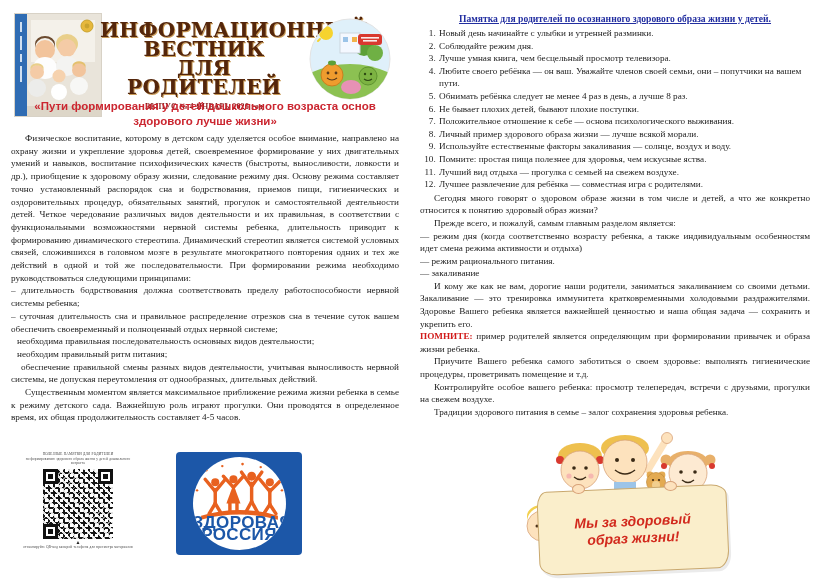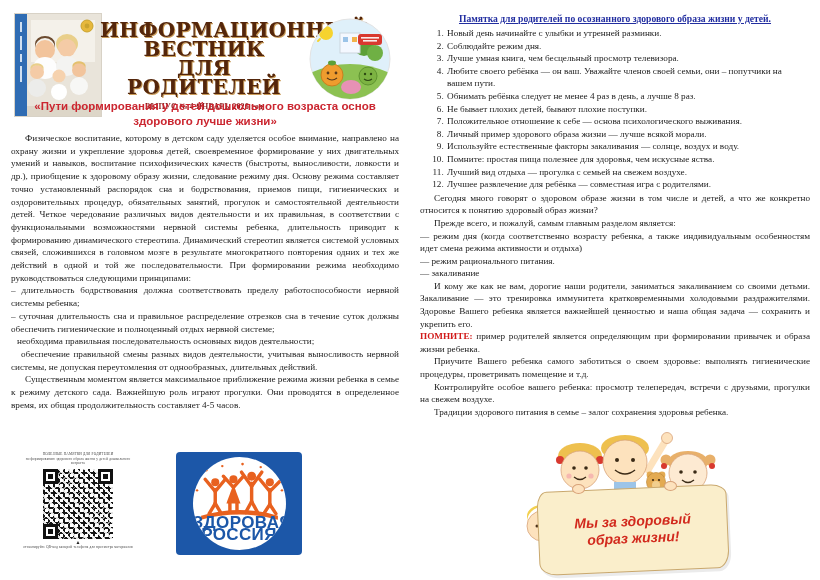--- a/index.html
+++ b/index.html
@@ -48,21 +48,21 @@
           background:#1c57a8;border-radius:4px;}
   .russia .disc{position:absolute;left:50%;top:50%;width:93px;height:93px;
                 margin:-46.5px 0 0 -46.5px;background:#fff;border-radius:50%;overflow:hidden;}
   .rtext{position:absolute;left:0;right:0;top:60px;text-align:center;
          font-family:"Liberation Sans",sans-serif;font-weight:bold;color:#1c57a8;
          font-size:17px;line-height:12px;letter-spacing:.4px;}
 
   
   .headR{margin:13px 6px 3px;text-align:center;font-weight:bold;font-size:9.6px;
          color:#222ea0;text-decoration:underline;}
-  .listR{margin:2px 12px 0;padding-left:24px;font-size:9.2px;line-height:12.6px;}
+  .listR{margin:2px 4px 0;padding-left:24px;font-size:9.2px;line-height:12.6px;}
   .listR li{padding-left:1px;margin:0;}
   .bodyR{margin:1px 10px 0;font-size:9.2px;line-height:12.6px;text-align:justify;}
   .bodyR p{margin:0;}
   .pomnite{color:#d11a1a;font-weight:bold;}
 
   
   .kids{position:absolute;left:98px;top:428px;width:246px;height:150px;}
   .kids svg{position:absolute;left:0;top:0;}
   .kbanner{position:absolute;left:30px;top:60px;width:188px;height:82px;background:#faeecb;
            border:1.5px solid #c9a86e;border-radius:10px 16px 12px 18px/16px 10px 18px 12px;
@@ -154,22 +154,23 @@
           <ellipse cx="45" cy="69" rx="10" ry="7" fill="#e791b5"></ellipse>
         </g>
       </svg>
     </div>
 
     <div class="headline">«Пути формирования у детей дошкольного возраста основ здорового лучше жизни»</div>
 
     <div class="bodyL">
       <p class="ind">Физическое воспитание, которому в детском саду уделяется особое внимание, направлено на охрану жизни и укрепление здоровья детей, своевременное формирование у них двигательных умений и навыков, воспитание психофизических качеств (быстроты, выносливости, ловкости и др.), приобщение к здоровому образу жизни, следование режиму дня. Основу режима составляет точно установленный распорядок сна и бодрствования, приемов пищи, гигиенических и оздоровительных процедур, обязательных занятий, прогулок и самостоятельной деятельности детей. Четкое чередование различных видов деятельности и их правильная, в соответствии с функциональными возможностями нервной системы ребенка, длительность приводит к формированию динамического стереотипа. Динамический стереотип является системой условных связей, сложившихся в головном мозге в результате многократного повторения одних и тех же действий в одной и той же последовательности. При формировании режима необходимо руководствоваться следующими принципами:</p>
       <p>– длительность бодрствования должна соответствовать пределу работоспособности нервной системы ребенка;</p>
-      <p>– суточная длительность сна и правильное распределение отрезков сна в течение суток должны обеспечить гигиенические и полноценный отдых нервной системе;</p>
+      <p>– суточная длительность сна и правильное распределение отрезков сна в течение суток вашем обеспечить своевременный и полноценный отдых нервной системе;</p>
       <p class="pad6">необходима правильная последовательность основных видов деятельности;</p>
+      <p class="pad6">необходим правильный ритм питания;</p>
       <p class="ind10">обеспечение правильной смены разных видов деятельности, учитывая выносливость нервной системы, не допуская переутомления от однообразных, длительных действий.</p>
       <p class="ind">Существенным моментом является максимальное приближение режима жизни ребенка в семье к режиму детского сада. Важнейшую роль играют прогулки. Они проводятся в определенное время, их общая продолжительность составляет 4-5 часов.</p>
     </div>
 
     <div class="qrwrap">
       <div class="qrcap">ПОЛЕЗНЫЕ ПАМЯТКИ ДЛЯ РОДИТЕЛЕЙ</div>
       <div class="qrcap">по формированию здорового образа жизни у детей дошкольного возраста</div>
       <div class="qr">
         <div class="finder f-tl"></div>
         <div class="finder f-tr"></div>

